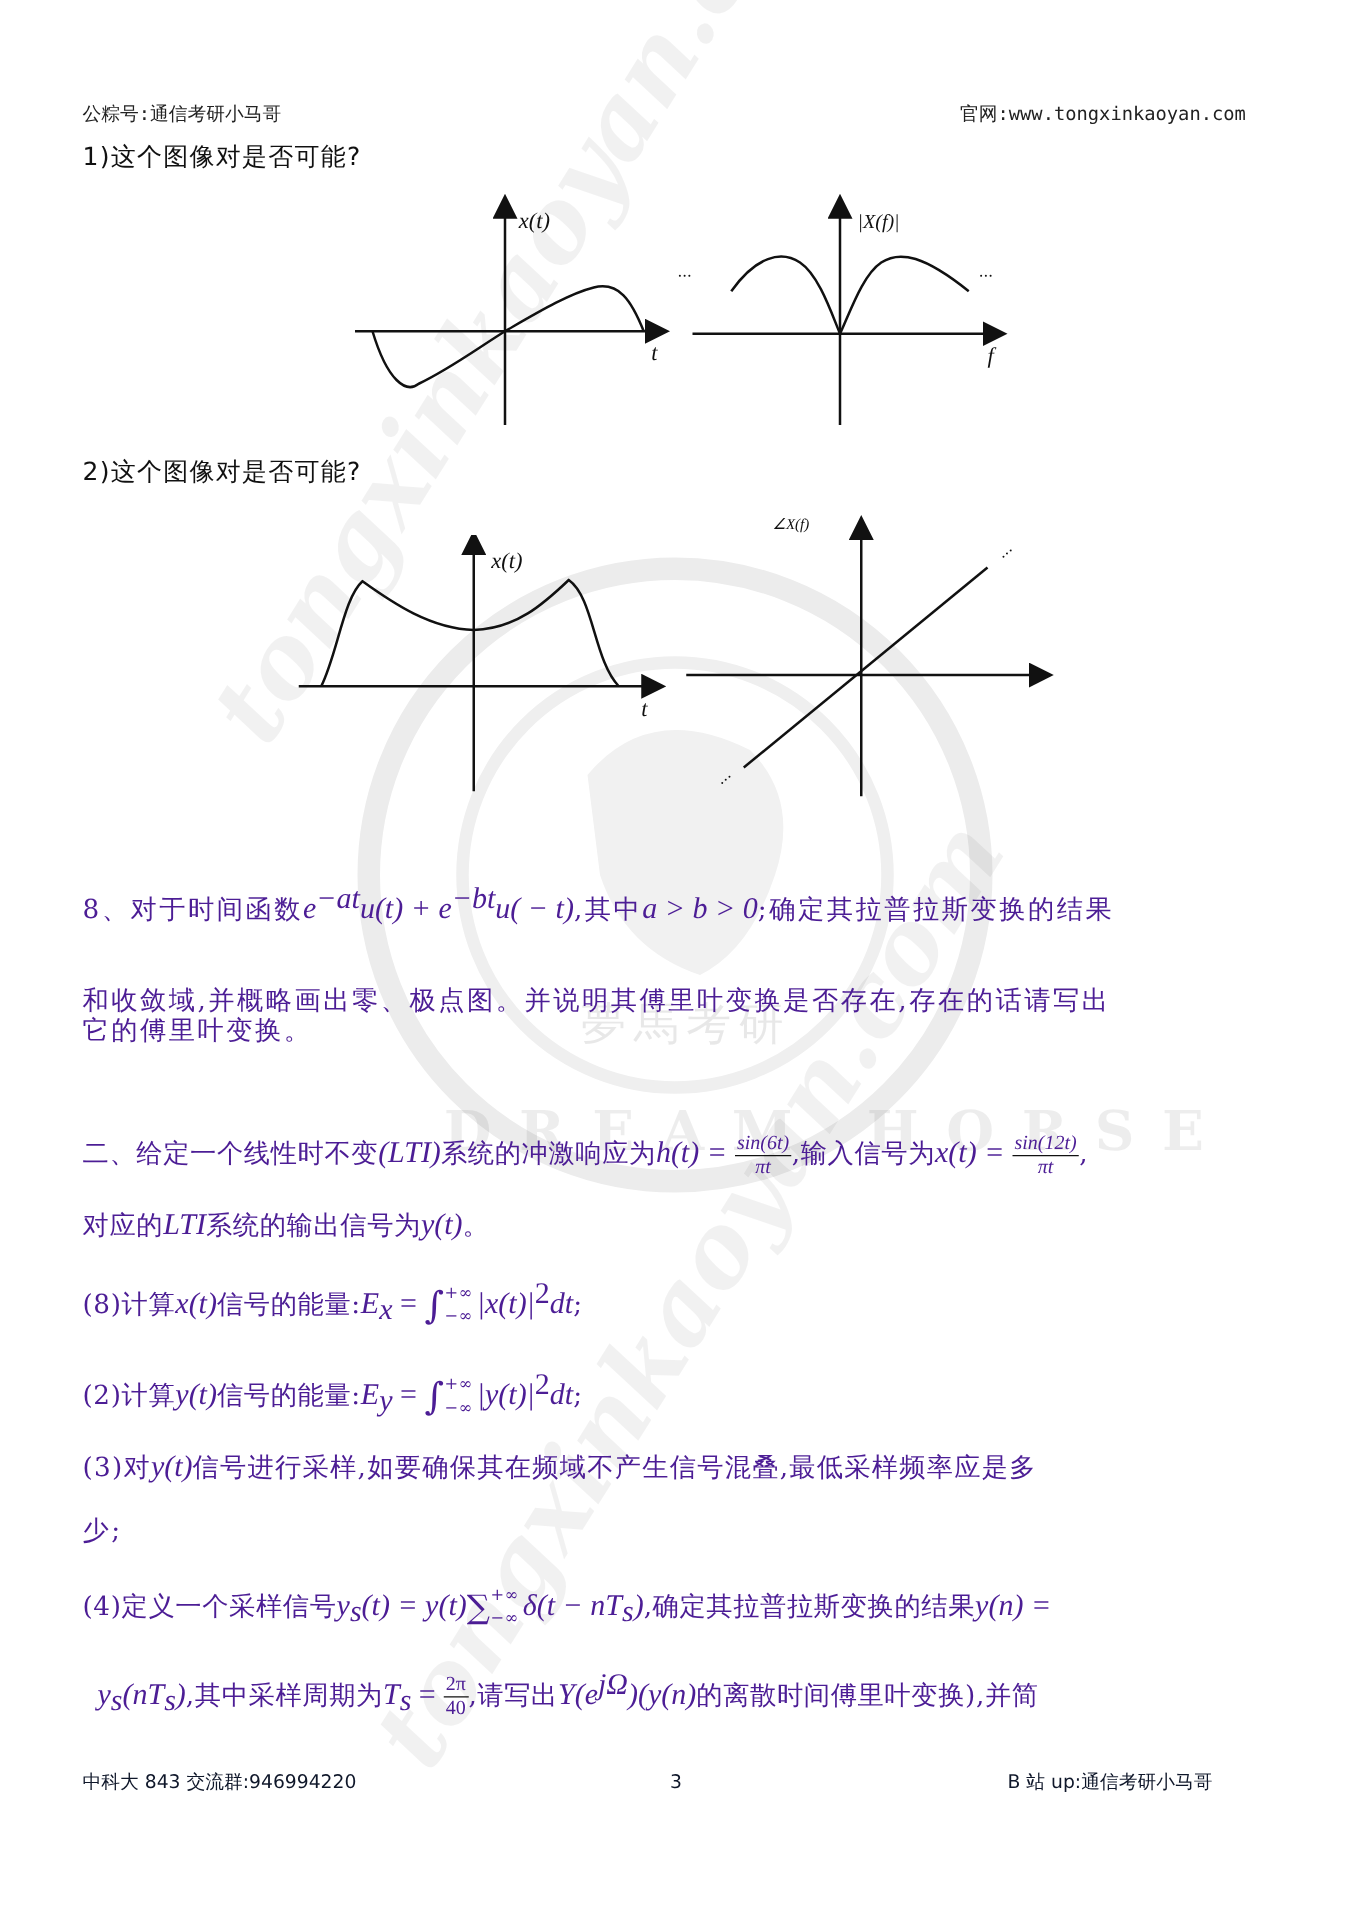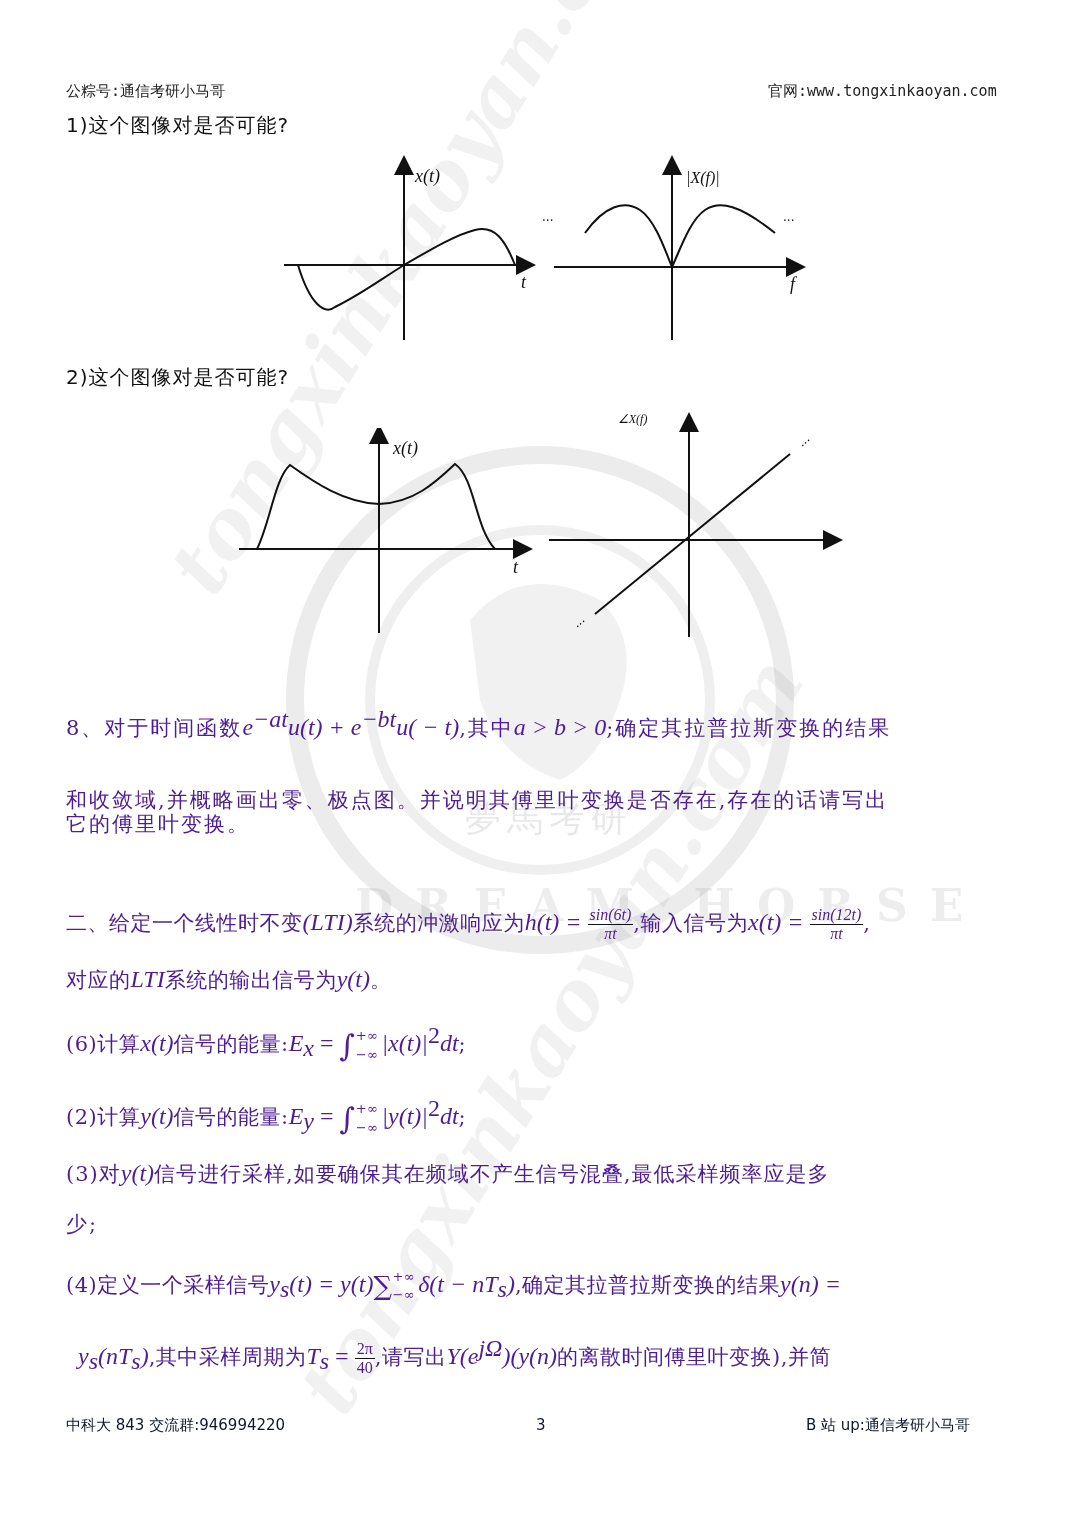--- a/index.html
+++ b/index.html
@@ -95,21 +95,21 @@
     </span><span>,输入信号为</span><span class="m">x(t) = </span><span class="frac">
       <span class="num">sin(12t)</span>
       <span>πt</span>
     </span><span>,</span>
 </div>
 <div class="abs body-line" style="left:66px;top:966px;letter-spacing:0.5px;">
   <span>对应的</span><span class="m">LTI</span><span>系统的输出信号为</span><span class="m">y(t)</span><span>。</span>
 </div>
 
 <div class="abs body-line" style="left:66px;top:1022px;letter-spacing:0.5px;">
-  <span>(6)计算</span><span class="m">x(t)</span><span>信号的能量:</span><span class="m">E</span><sub class="m">x</sub><span class="mu"> = </span><span class="intg">
+  <span>(8)计算</span><span class="m">x(t)</span><span>信号的能量:</span><span class="m">E</span><sub class="m">x</sub><span class="mu"> = </span><span class="intg">
       <span class="sym">∫</span>
       <span class="lims">
         <span>+∞</span>
         <span>−∞</span>
       </span>
     </span><span class="m">|x(t)|</span><sup class="mu">2</sup><span class="m">dt</span><span>;</span>
 </div>
 
 <div class="abs body-line" style="left:66px;top:1095px;letter-spacing:0.5px;">
   <span>(2)计算</span><span class="m">y(t)</span><span>信号的能量:</span><span class="m">E</span><sub class="m">y</sub><span class="mu"> = </span><span class="intg">

